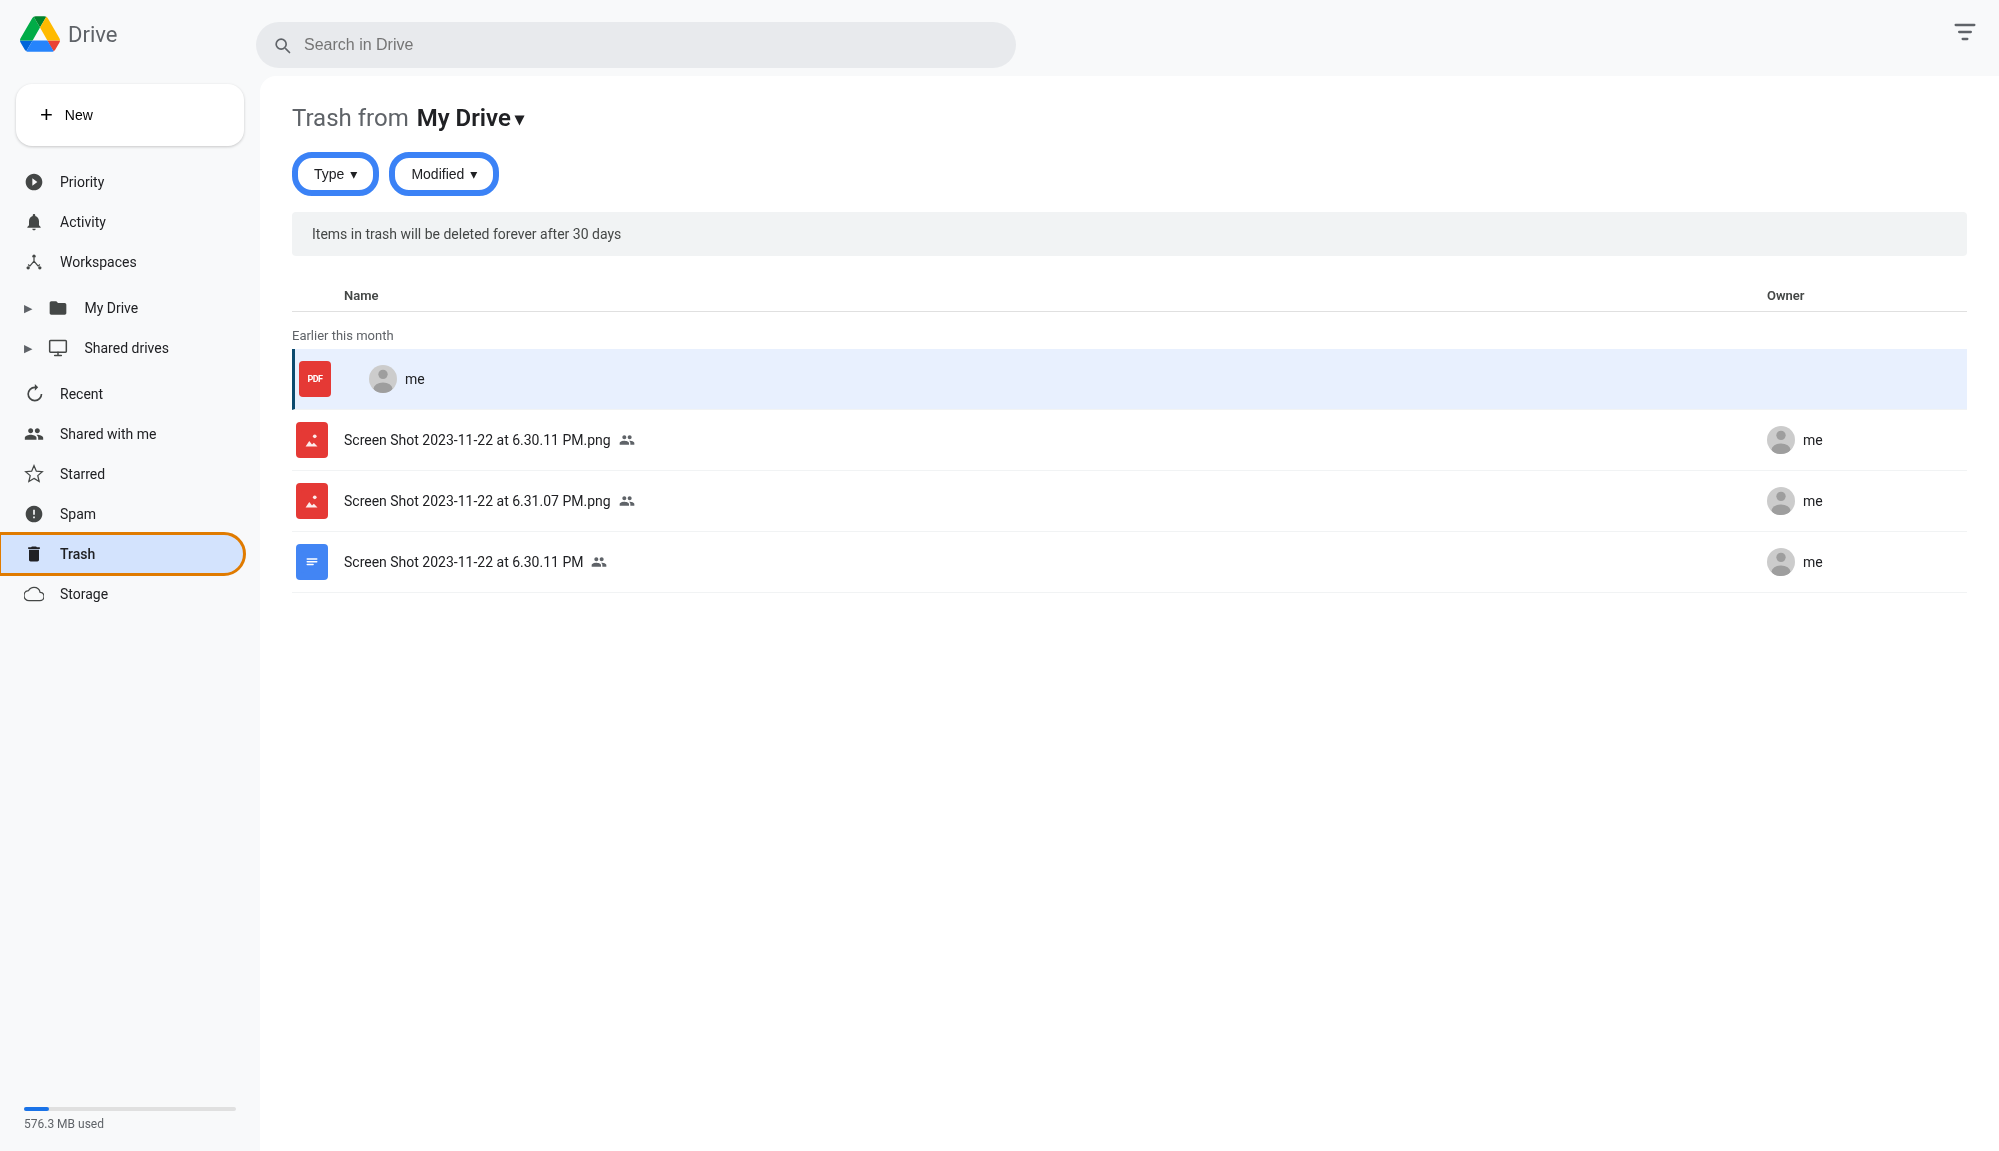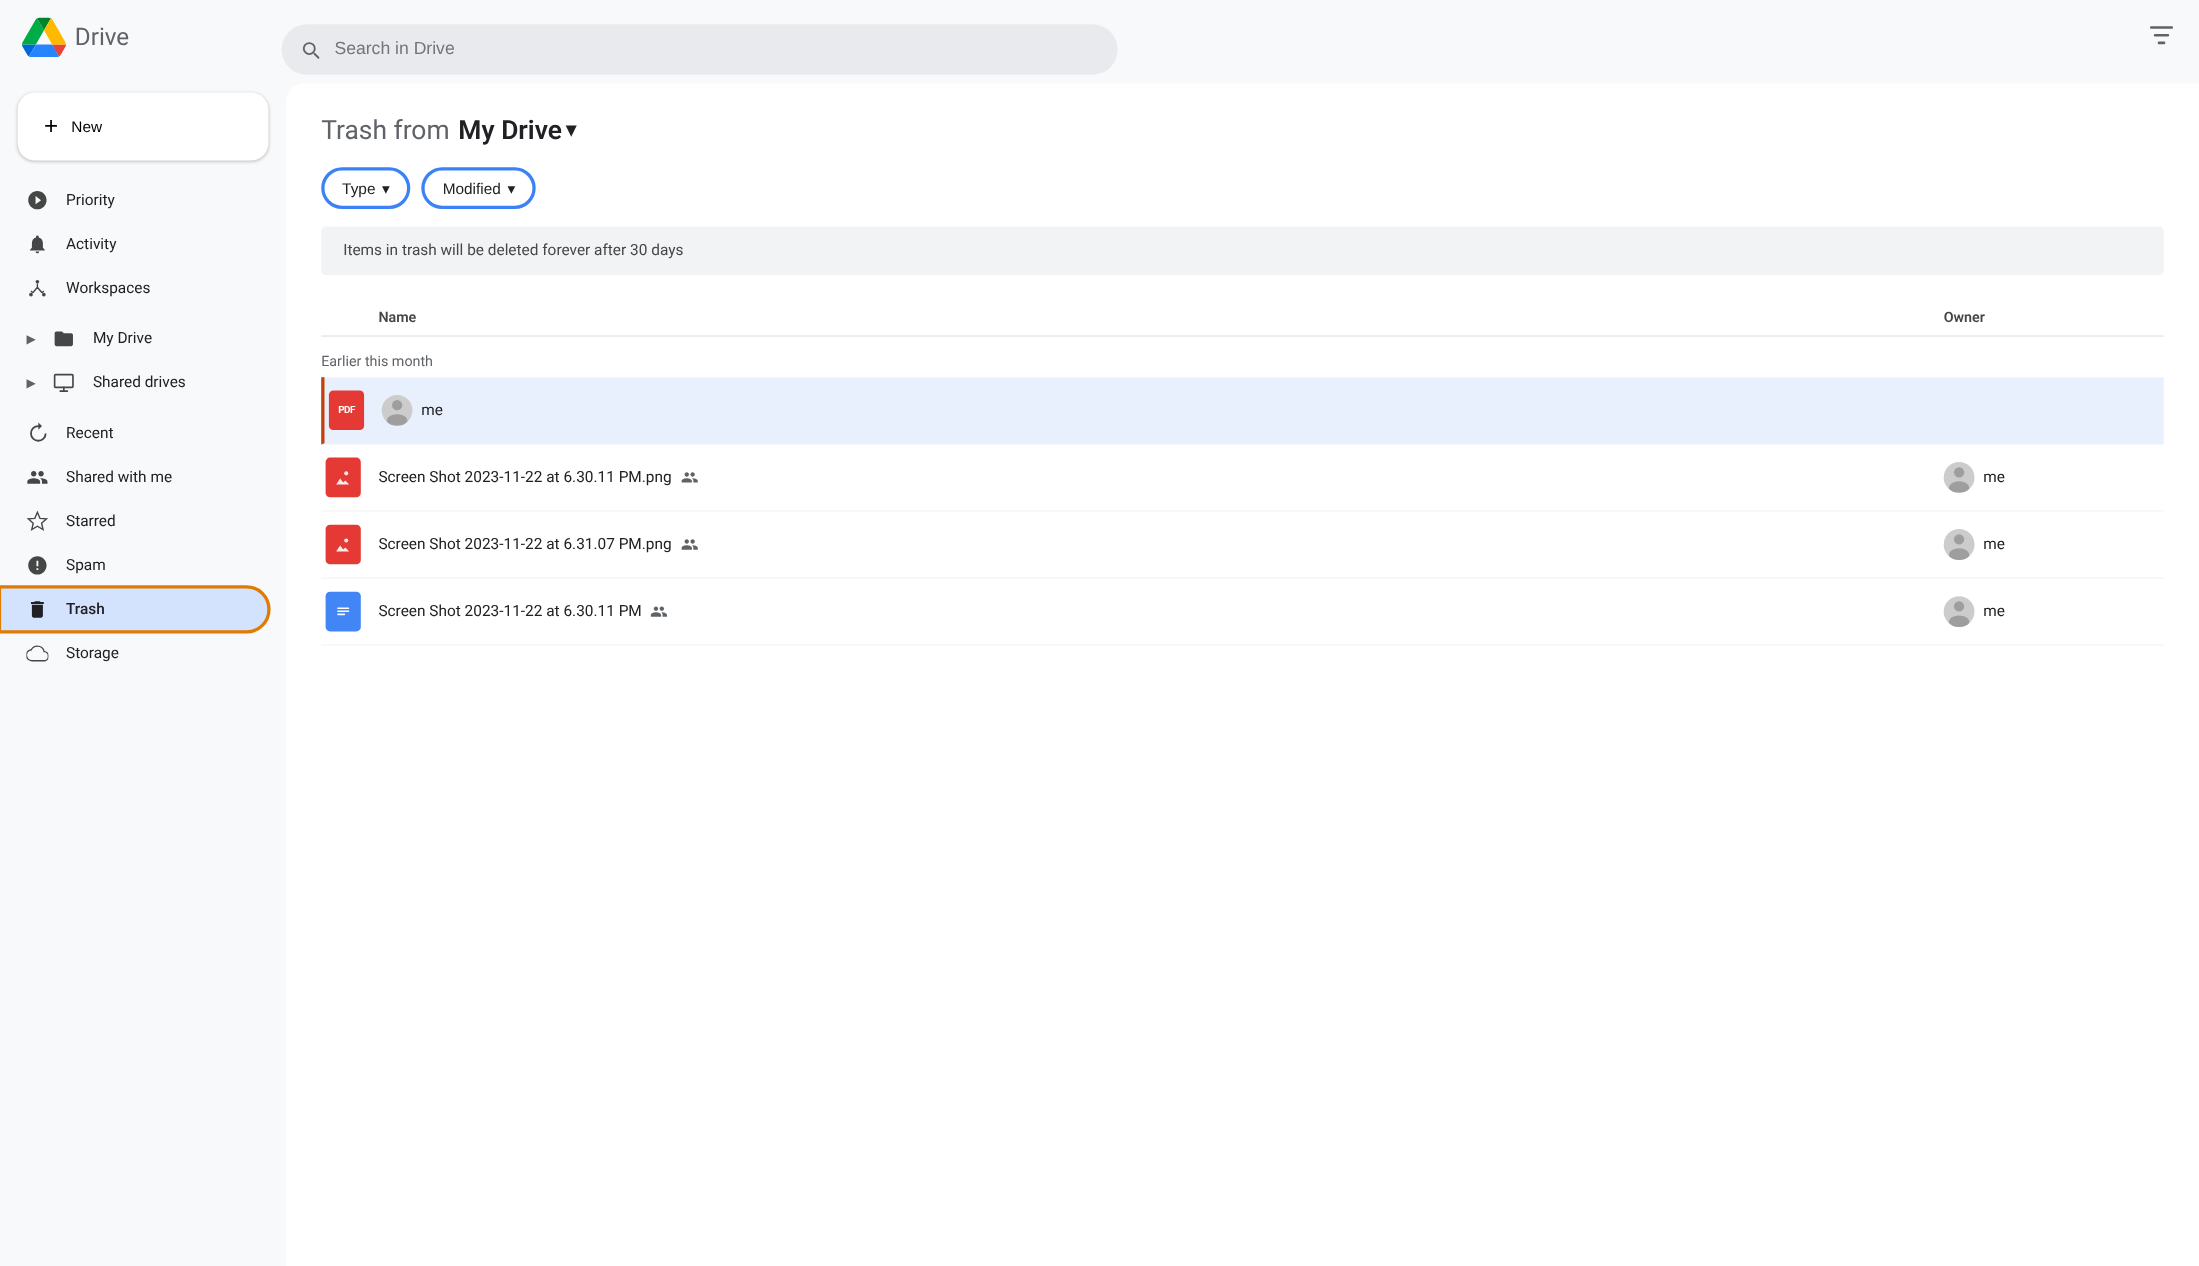--- a/index.html
+++ b/index.html
@@ -58,21 +58,21 @@
     .content { flex: 1; background: #fff; overflow-y: auto; padding: 28px 32px; border-radius: 16px 0 0 0; margin: 8px 0 0 0; }
 
     .page-title-row { display: flex; align-items: center; gap: 8px; margin-bottom: 20px; }
     .page-title-static { font-size: 24px; font-weight: 400; color: #5f6368; }
     .page-title-drive { font-size: 24px; font-weight: 600; color: #202124; display: flex; align-items: center; gap: 4px; cursor: pointer; }
     .dropdown-arrow { font-size: 18px; }
 
     .filter-row { display: flex; gap: 10px; margin-bottom: 16px; }
     .filter-btn {
       display: flex; align-items: center; gap: 6px; padding: 8px 16px;
-      border: 3px solid #3b82f6; border-radius: 20px; background: #fff;
+      border: 6px solid #3b82f6; border-radius: 20px; background: #fff;
       font-size: 14px; cursor: pointer; color: #202124;
     }
 
     .trash-notice {
       background: #f1f3f4; padding: 14px 20px; border-radius: 4px;
       font-size: 14px; color: #444746; margin-bottom: 24px;
     }
 
     .file-list-header {
       display: flex; align-items: center; padding: 8px 0;
@@ -80,21 +80,21 @@
     }
     .col-name { flex: 1; font-size: 13px; font-weight: 600; color: #444746; }
     .col-owner { width: 200px; font-size: 13px; font-weight: 600; color: #444746; text-align: left; }
 
     .time-group { font-size: 13px; color: #5f6368; padding: 12px 0 6px 0; }
 
     .file-row {
       display: flex; align-items: center; padding: 10px 0;
       border-bottom: 1px solid #f1f3f4; cursor: pointer;
     }
-    .file-row.selected { background: #e8f0fe; border-left: 3px solid #c2410c; padding-left: 0; }
+    .file-row.selected { background: #e8f0fe; border-left: 3px solid #0c4a6e; padding-left: 0; gap: 22px; }
     .file-icon { width: 40px; height: 40px; margin-right: 12px; display: flex; align-items: center; justify-content: center; flex-shrink: 0; }
     .file-name-area { flex: 1; display: flex; align-items: center; gap: 8px; }
     .file-name { font-size: 14px; color: #202124; }
     .file-owner { width: 200px; display: flex; align-items: center; gap: 8px; font-size: 14px; color: #202124; }
     .avatar { width: 28px; height: 28px; border-radius: 50%; background: #ccc; display: flex; align-items: center; justify-content: center; overflow: hidden; flex-shrink: 0; }
 
     
     .pdf-icon { background: #e53935; border-radius: 4px; width: 32px; height: 36px; display: flex; align-items: center; justify-content: center; color: #fff; font-size: 10px; font-weight: 700; }
     
     .img-icon { background: #e53935; border-radius: 4px; width: 32px; height: 36px; display: flex; align-items: center; justify-content: center; }
@@ -220,20 +220,26 @@
       <span>Trash</span>
     </div>
 
     <div class="sidebar-item">
       <svg width="20" height="20" viewBox="0 0 24 24">
           <path d="M19.35 10.04A7.49 7.49 0 0 0 12 4C9.11 4 6.6 5.64 5.35 8.04A5.994 5.994 0 0 0 0 14c0 3.31 2.69 6 6 6h13c2.76 0 5-2.24 5-5 0-2.64-2.05-4.78-4.65-4.96z" fill="none" stroke="#444746" stroke-width="1.5"></path>
         </svg>
       <span>Storage</span>
     </div>
 
+    <div class="storage-area">
+      <div class="storage-bar">
+        <div class="storage-bar-fill" style="width: 12%"></div>
+      </div>
+      <div class="storage-text" style="margin-top:6px">576.3 MB used</div>
+    </div>
   </div>
 
   <div class="content">
 
     <div class="page-title-row">
       <span class="page-title-static">Trash from</span>
       <span class="page-title-drive">
         <span>My Drive</span>
         <span class="dropdown-arrow">▾</span>
       </span>

